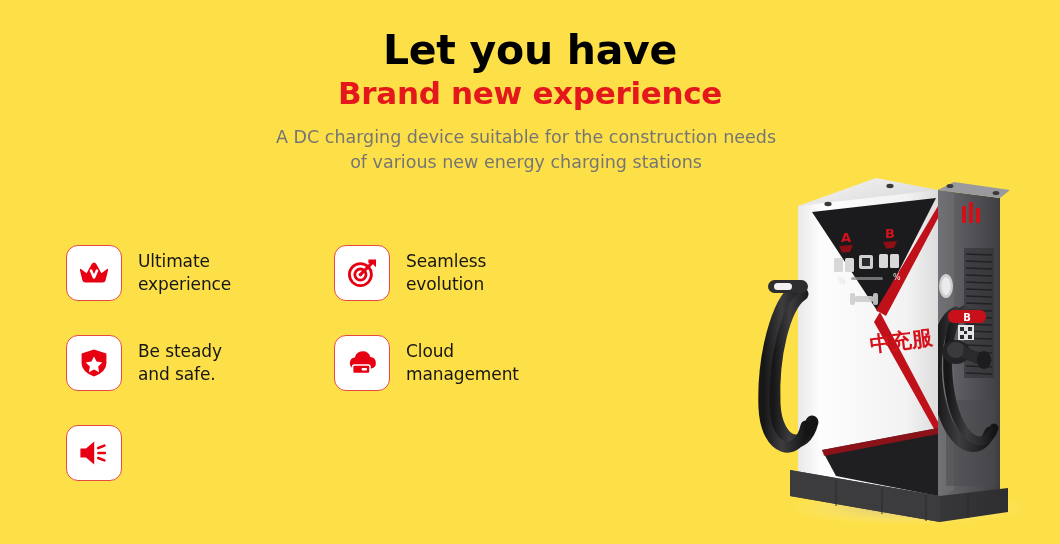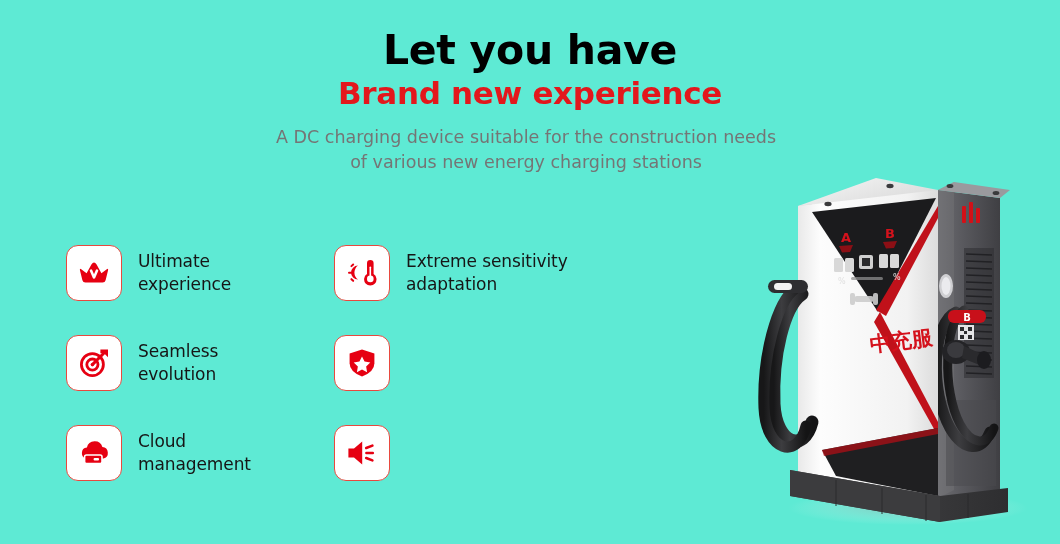--- a/index.html
+++ b/index.html
@@ -12,21 +12,21 @@
     height: 544px;
     position: relative;
     overflow: hidden;
     font-family: "DejaVu Sans", sans-serif;
     -webkit-font-smoothing: antialiased;
   }
 
   .stage {
     position: absolute;
     inset: 0;
-    background: #5eead4;
+    background: #fde047;
   }
 
   
   .headline-block {
     position: absolute;
     left: 268px;
     top: 28px;
     width: 524px;
     text-align: center;
   }
@@ -123,38 +123,20 @@
           <path d="M4.2 13.2 L9.6 17.2 L14.4 8.4 Q17 4.6 19.6 8.4 L24.4 17.2 L29.8 13.2
                    Q31.6 12 31 14.4 L28.6 24.2 Q28 26.6 25.6 26.6 L8.4 26.6
                    Q6 26.6 5.4 24.2 L3 14.4 Q2.4 12 4.2 13.2 Z" fill="#e60012"></path>
           <path d="M14.0 14.6 L17 21.4 L20.0 14.6" fill="none" stroke="#ffffff" stroke-width="2.6" stroke-linecap="round" stroke-linejoin="round"></path>
         </svg>
       </div>
       <div class="feat-label">Ultimate
 experience</div>
     </div>
 
-    <div class="feature">
-      <div class="feat-icon-box">
-        <svg width="34" height="34" viewBox="0 0 34 34" aria-hidden="true">
-          <g fill="#e60012">
-            <path d="M13.0 9.6 A6.6 6.6 0 0 0 13.0 23.6 A8.6 8.6 0 0 1 13.0 9.6 Z"></path>
-            <rect x="3.0" y="15.7" width="4.4" height="2.0" rx="1"></rect>
-            <rect x="5.1" y="8.3" width="4.4" height="2.0" rx="1" transform="rotate(-43 7.3 9.3)"></rect>
-            <rect x="5.1" y="23.0" width="4.4" height="2.0" rx="1" transform="rotate(43 7.3 24.0)"></rect>
-          </g>
-          <path d="M22.0 7.2 A3.3 3.3 0 0 1 28.6 7.2 L28.6 18.1
-                   A6.2 6.2 0 1 1 22.0 18.1 Z" fill="#e60012"></path>
-          <circle cx="25.3" cy="22.9" r="3.3" fill="#ffffff"></circle>
-          <rect x="24.5" y="10.4" width="1.6" height="11.6" rx="0.8" fill="#ffffff"></rect>
-        </svg>
-      </div>
-      <div class="feat-label">Extreme sensitivity
-adaptation</div>
-    </div>
 
     <div class="feature">
       <div class="feat-icon-box">
         <svg width="34" height="34" viewBox="0 0 34 34" aria-hidden="true">
           <circle cx="15.4" cy="18.6" r="11.0" fill="none" stroke="#e60012" stroke-width="2.8"></circle>
           <circle cx="15.4" cy="18.6" r="5.6" fill="none" stroke="#e60012" stroke-width="2.8"></circle>
           <circle cx="15.4" cy="18.6" r="1.7" fill="#e60012"></circle>
           <path d="M15.4 18.6 L27.0 7.0" stroke="#e60012" stroke-width="3.0" stroke-linecap="round"></path>
           <path d="M23.4 3.6 L31.0 3.6 L31.0 11.2 L27.0 7.2 L23.4 7.2 Z" fill="#e60012"></path>
         </svg>
@@ -166,20 +148,22 @@
     <div class="feature">
       <div class="feat-icon-box">
         <svg width="34" height="34" viewBox="0 0 34 34" aria-hidden="true">
           <path d="M17 3.4 L29.4 7.6 L29.4 17.2 Q29.4 25.6 17 30.6
                    Q4.6 25.6 4.6 17.2 L4.6 7.6 Z" fill="#e60012"></path>
           <path d="M17 10.4 L19.55 15.6 L25.3 16.45 L21.15 20.5
                    L22.1 26.2 L17 23.5 L11.9 26.2 L12.85 20.5
                    L8.7 16.45 L14.45 15.6 Z" fill="#ffffff"></path>
         </svg>
       </div>
+      <div class="feat-label">Be steady
+and safe.</div>
     </div>
 
     <div class="feature">
       <div class="feat-icon-box">
         <svg width="34" height="34" viewBox="0 0 34 34" aria-hidden="true">
           <path d="M9.6 22.6 A5.6 5.6 0 0 1 9.9 11.5
                    A8.0 8.0 0 0 1 25.4 11.0
                    A5.9 5.9 0 0 1 26.4 22.6 Z" fill="#e60012"></path>
           <rect x="7.6" y="19.0" width="17.4" height="8.6" rx="1.8" fill="#e60012"></rect>
           <rect x="7.6" y="19.0" width="17.4" height="8.6" rx="1.8" fill="none" stroke="#ffffff" stroke-width="1.6"></rect>

